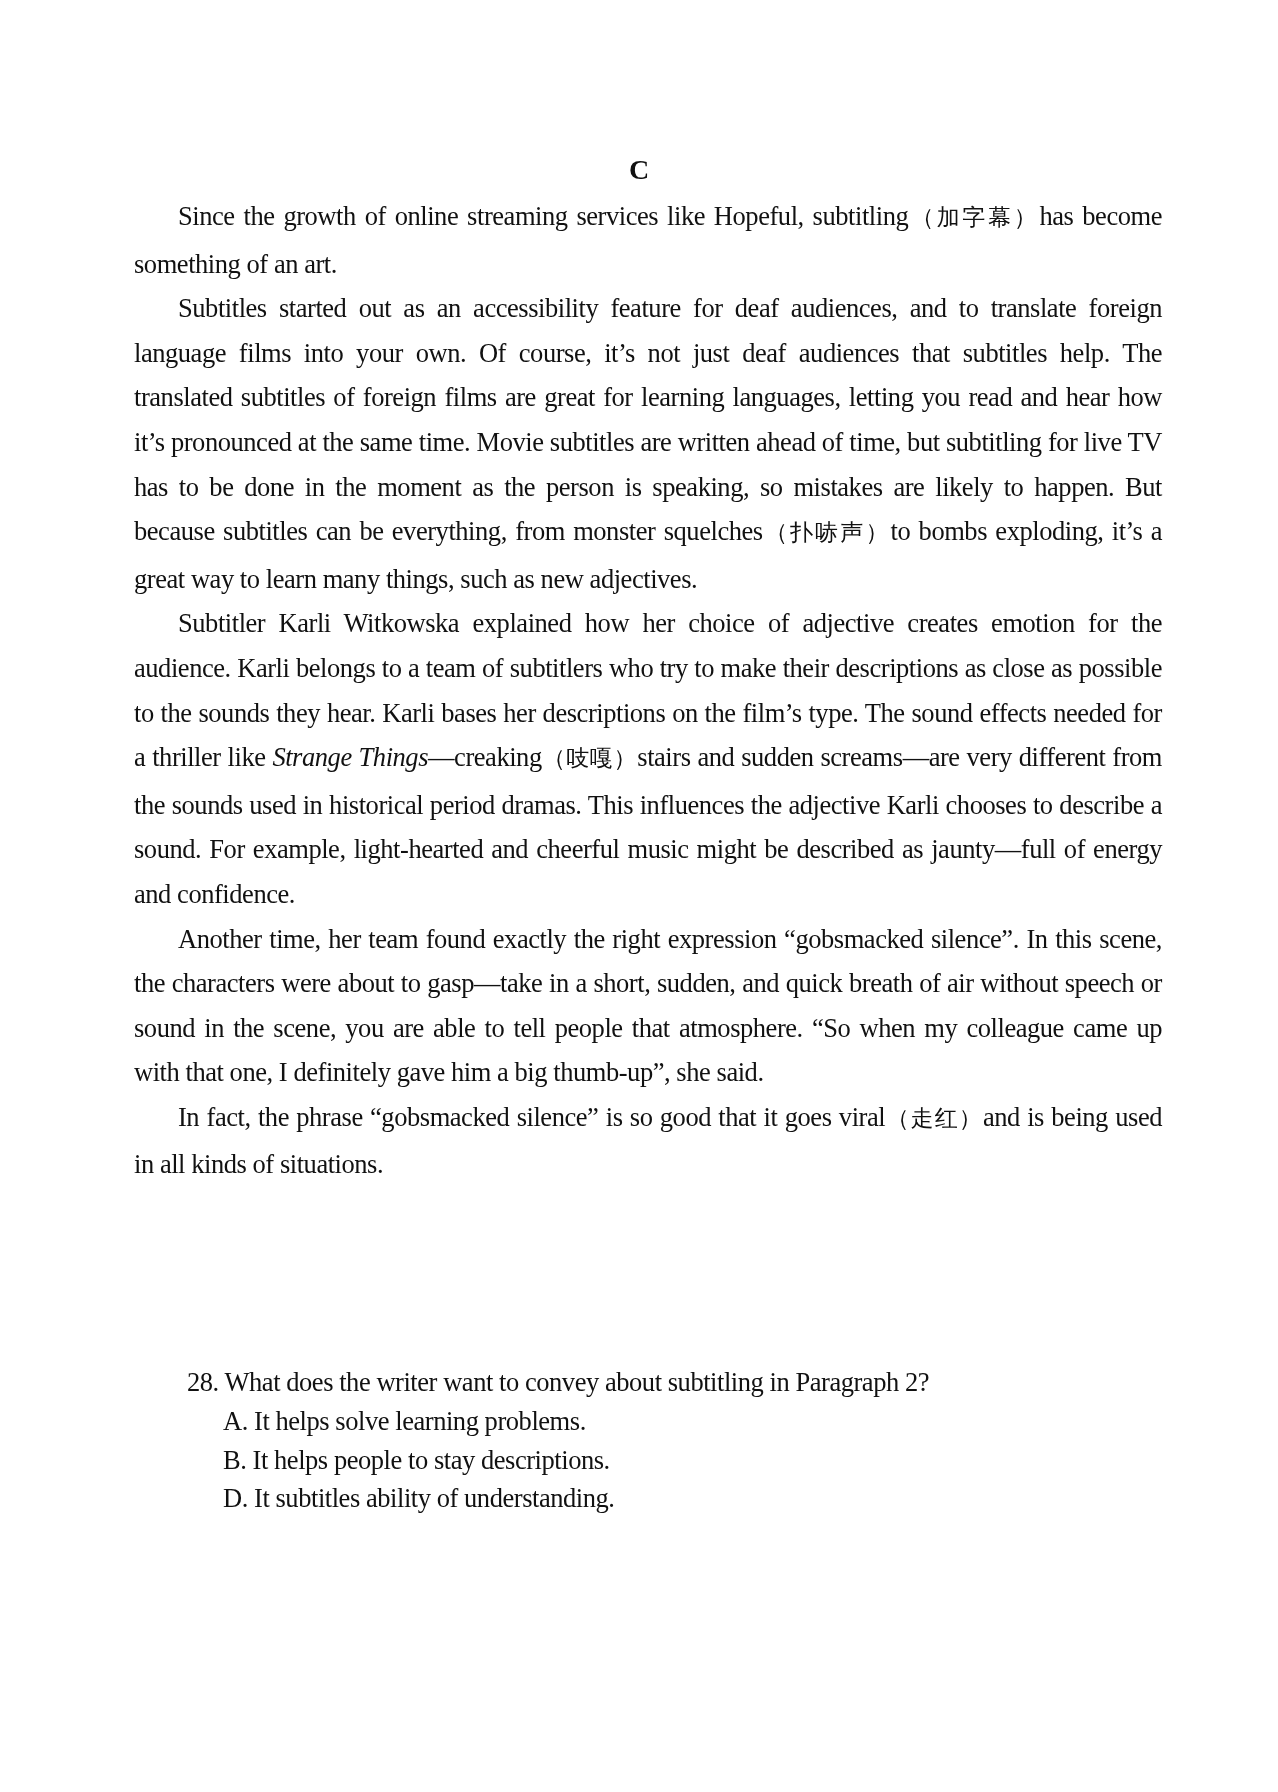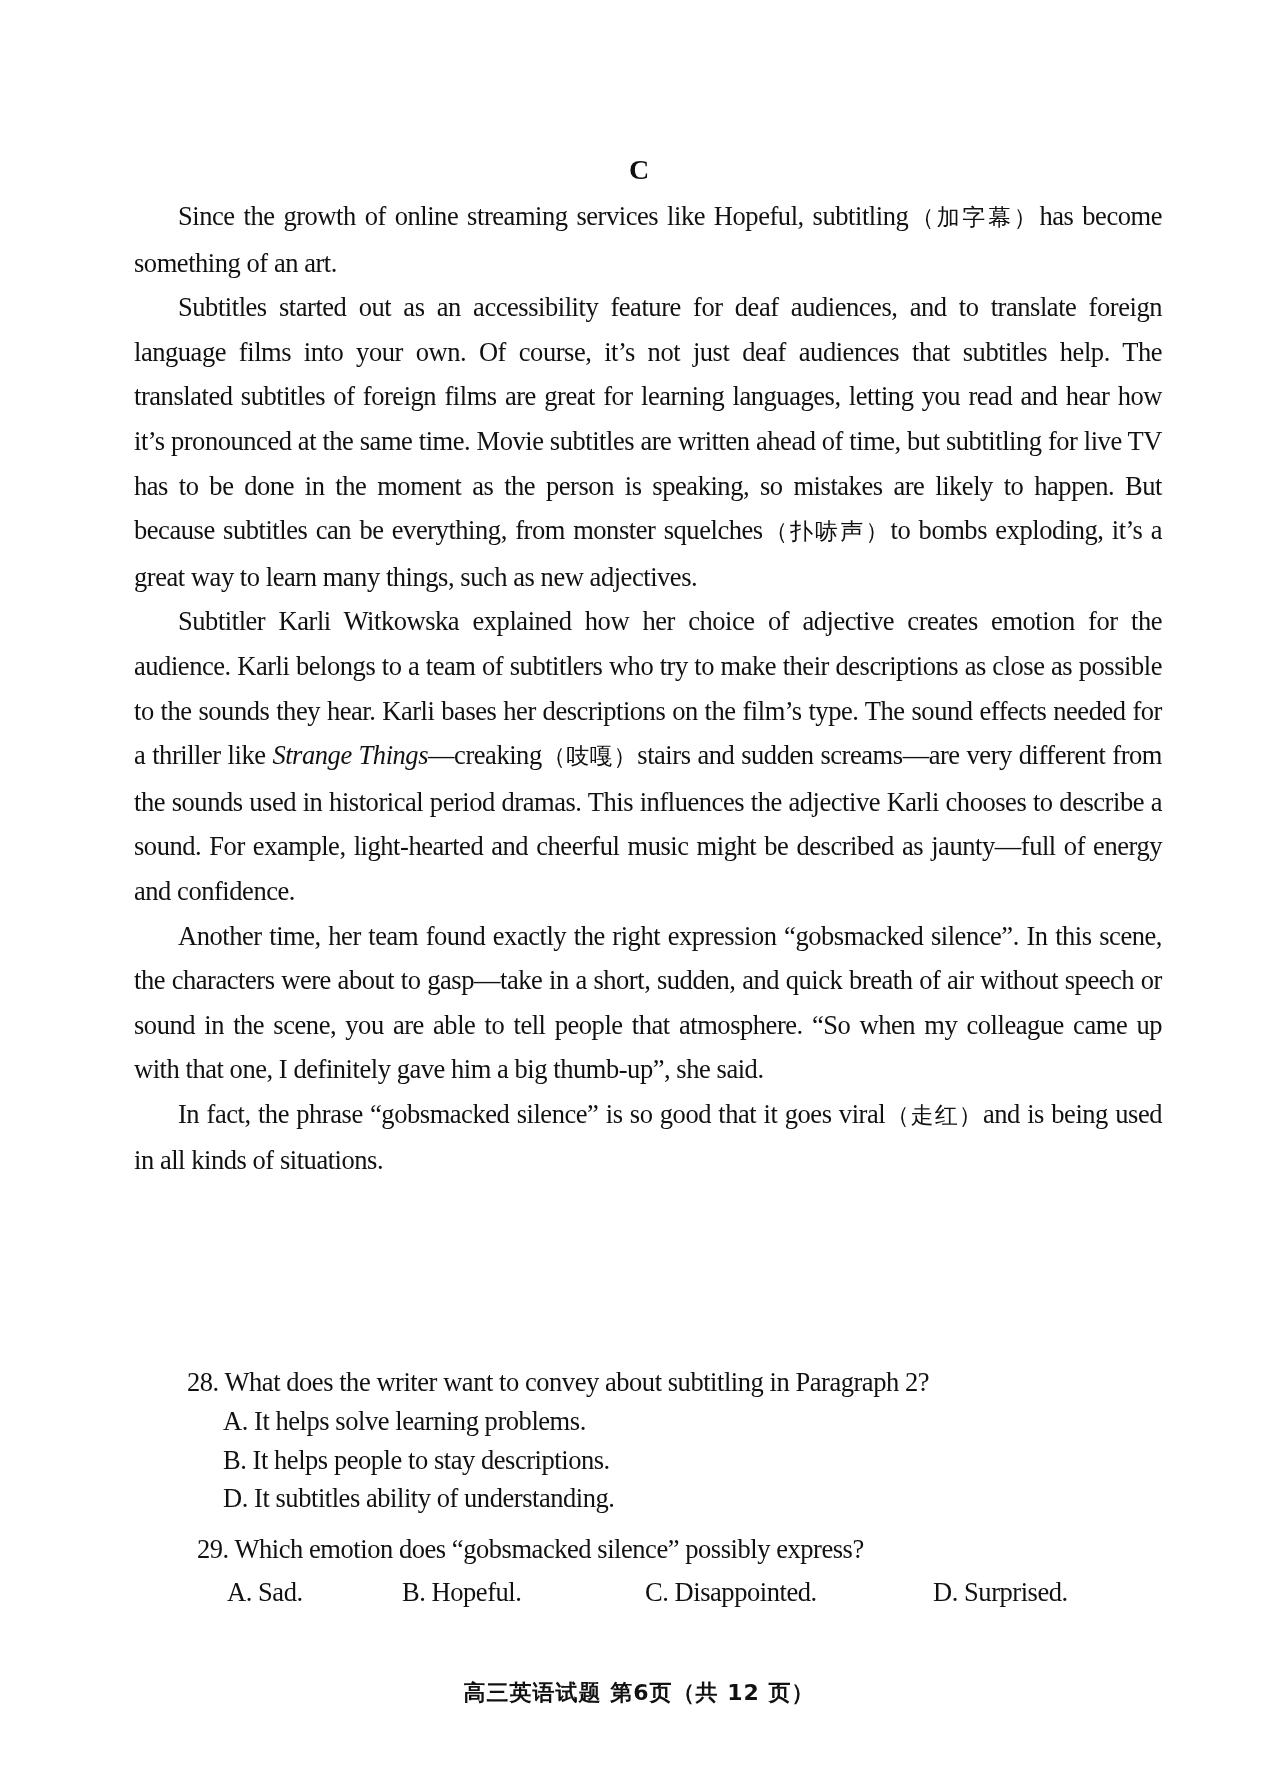--- a/index.html
+++ b/index.html
@@ -14,21 +14,21 @@
     text-align: center; font-weight: bold; font-size: 28px; line-height: 36px;
   }
   .passage {
     position: absolute; left: 134px; top: 194px; width: 1028px;
     font-size: 26.5px; line-height: 44.6px; letter-spacing: -0.45px;
   }
   .passage p {
     margin: 0; text-indent: 44px; text-align: justify; text-align-last: left;
   }
   .passage em { font-style: italic; }
-  .cn { font-family: Liberation Serif, serif; font-size: 23px; letter-spacing: 0; }
+  .cn { font-family: Liberation Mono, monospace; font-size: 23px; letter-spacing: 0; }
   .questions {
     position: absolute; left: 134px; top: 1351px; width: 1028px;
     font-size: 26.5px; letter-spacing: -0.45px;
   }
   .q { margin: 11px; }
   .q-stem { padding-left: 42px; line-height: 40px; }
   .q-options .opt { padding-left: 78px; line-height: 38.6px; }
   .q29 { margin-top: 0px; }
   .q29 .q-stem { padding-left: 52px; line-height: 40px; }
   .q29-opts { display: flex; padding-left: 82px; line-height: 46px; }
@@ -61,28 +61,15 @@
       <div class="q-stem">
         <span>28.</span>
         <span>What does the writer want to convey about subtitling in Paragraph 2?</span>
       </div>
       <div class="q-options">
         <div class="opt">A. It helps solve learning problems.</div>
         <div class="opt">B. It helps people to stay descriptions.</div>
         <div class="opt">D. It subtitles ability of understanding.</div>
       </div>
     </div>
-    <div class="q q29">
-      <div class="q-stem">
-        <span>29.</span>
-        <span>Which emotion does “gobsmacked silence” possibly express?</span>
-      </div>
-      <div class="q29-opts">
-        <div class="opt o0">A. Sad.</div>
-        <div class="opt o1">B. Hopeful.</div>
-        <div class="opt o2">C. Disappointed.</div>
-        <div class="opt o3">D. Surprised.</div>
-      </div>
-    </div>
   </div>
 
-  <div class="footer">高三英语试题 第6页（共 12 页）</div>
 </div>
 
 </body></html>

